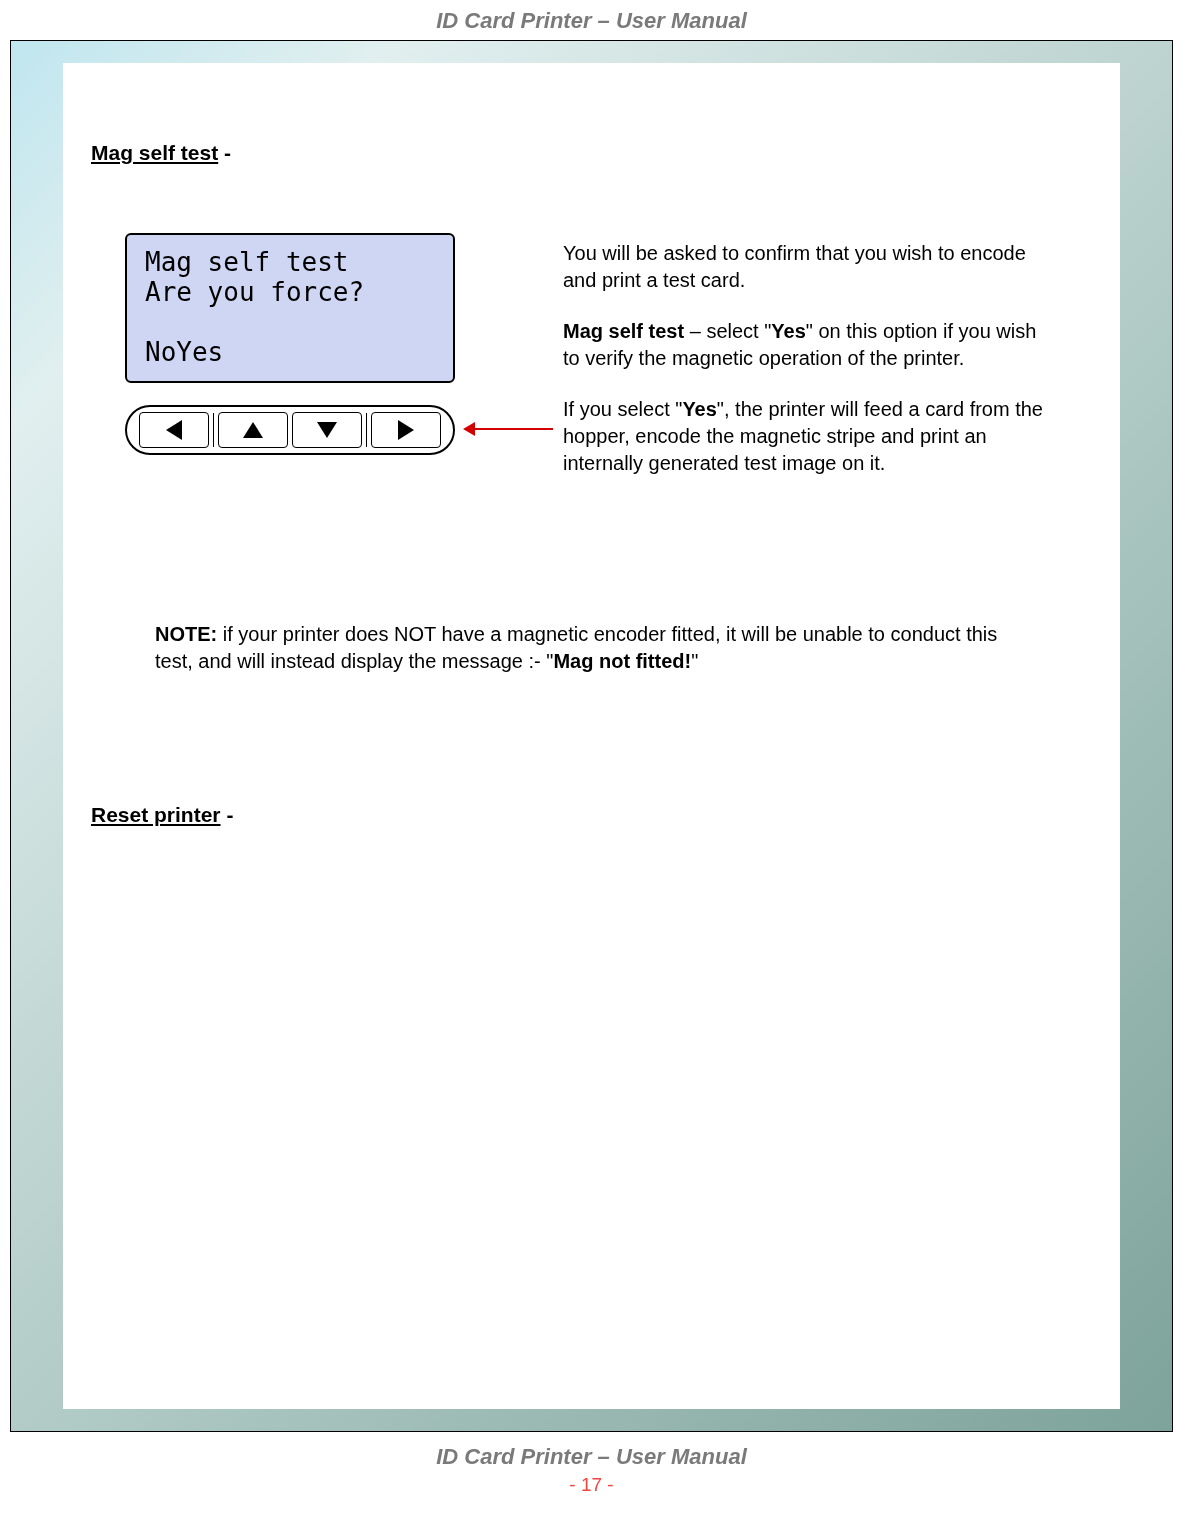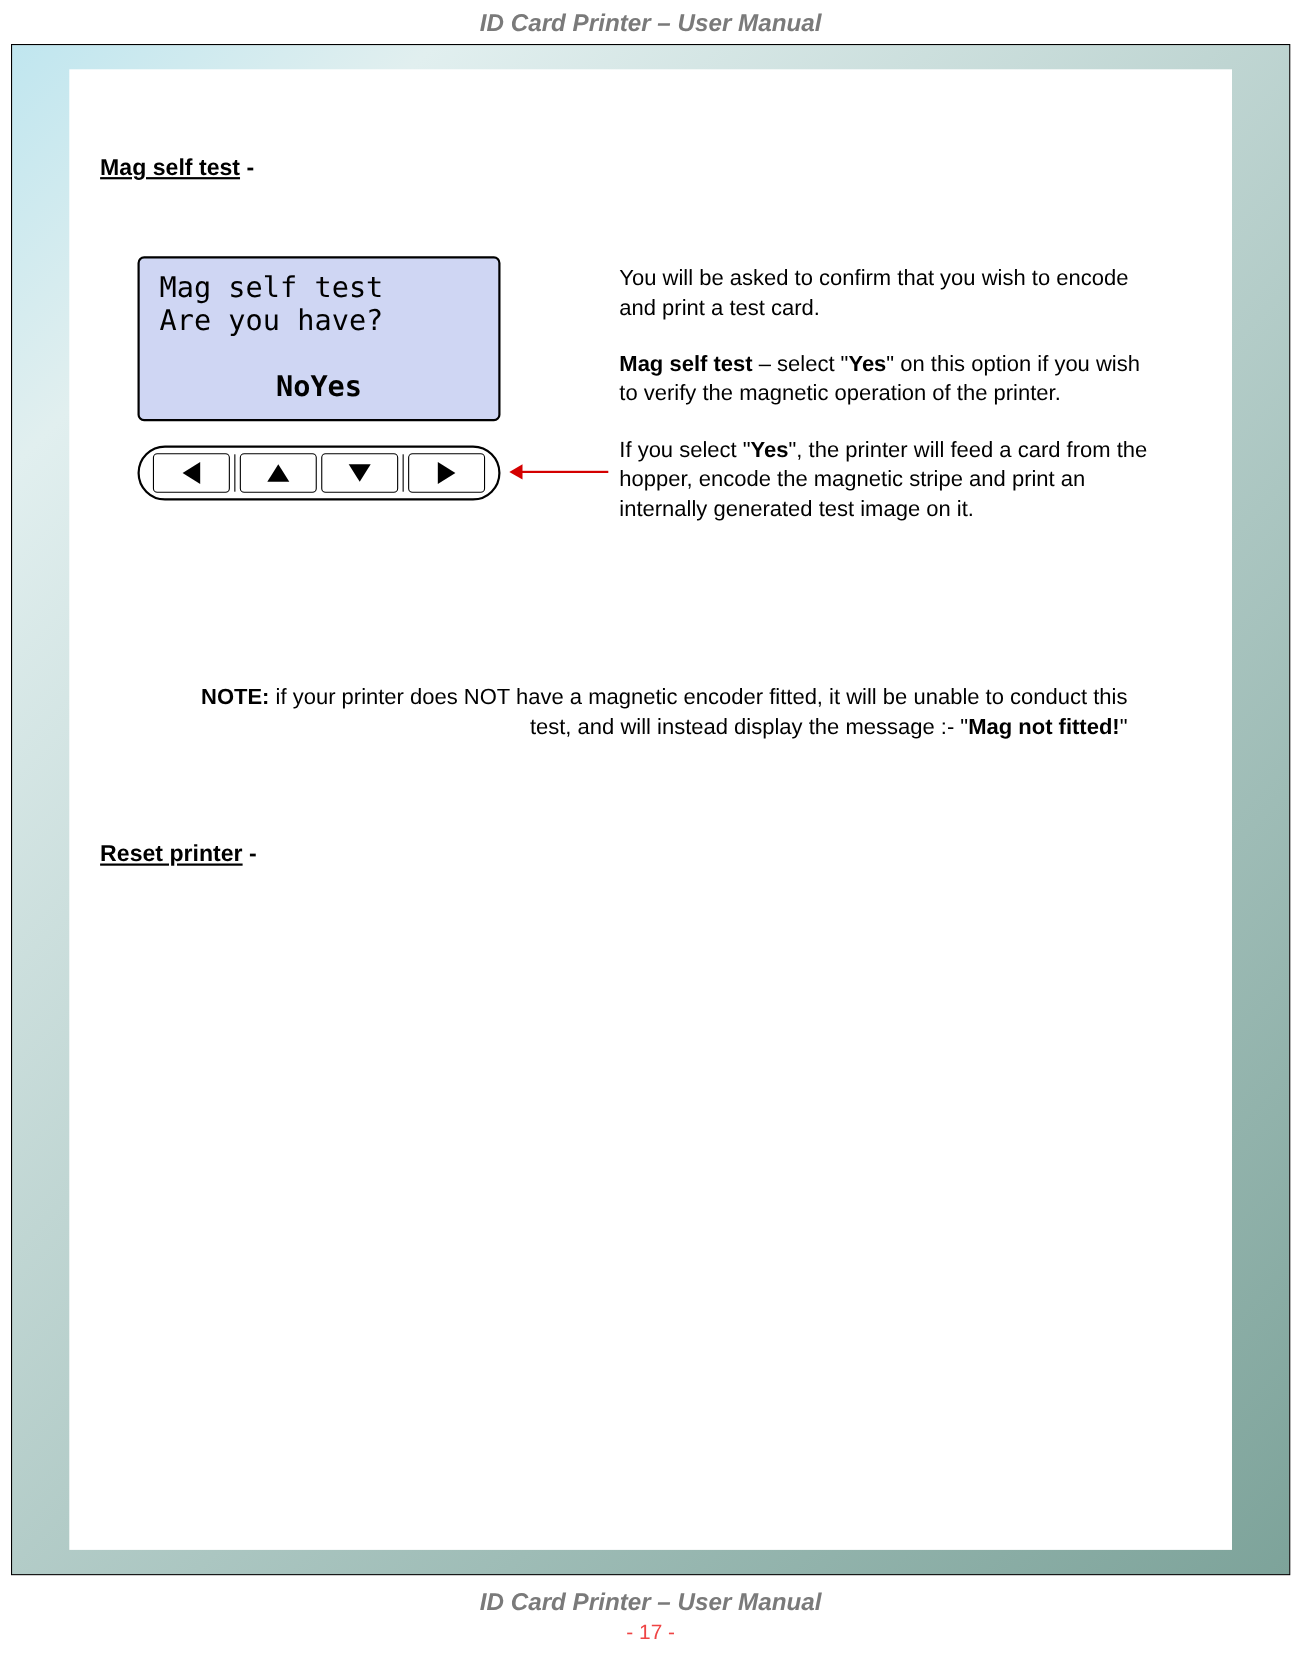--- a/index.html
+++ b/index.html
@@ -10,39 +10,39 @@
   .inner-page { position: absolute; top: 22px; left: 52px; right: 52px; bottom: 22px; background: #ffffff; }
   .content { position: relative; width: 100%; height: 100%; }
 
   .h-section { position: absolute; left: 28px; font-weight: bold; font-size: 21px; }
   .h-underline { text-decoration: underline; }
   .body-text { font-size: 20px; line-height: 1.35; }
 
   
   .device-block { position: absolute; left: 62px; top: 170px; width: 350px; }
   .lcd { width: 330px; height: 150px; border: 2px solid #000; border-radius: 6px; background: #cfd6f3; padding: 12px 18px; font-family: "Lucida Console", Consolas, monospace; font-size: 26px; color: #000; position: relative; }
-  .lcd-row { display: flex; justify-content: center; position: absolute; left: 18px; right: 18px; bottom: 14px; font-size: 26px; font-weight: bold; }
+  .lcd-row { display: flex; justify-content: flex-start; position: absolute; left: 18px; right: 18px; bottom: 14px; font-size: 26px; }
   .btn-bar { margin-top: 22px; width: 330px; height: 50px; border: 2px solid #000; border-radius: 26px; background: #fff; display: flex; align-items: center; justify-content: space-around; padding: 0 6px; position: relative; }
   .btn-bar::before, .btn-bar::after { content: ""; }
   .pad-btn { width: 70px; height: 36px; border: 1px solid #000; border-radius: 4px; display: flex; align-items: center; justify-content: center; background: #fff; }
   .tri-left  { width: 0; height: 0; border-top: 10px solid transparent; border-bottom: 10px solid transparent; border-right: 16px solid #000; }
   .tri-right { width: 0; height: 0; border-top: 10px solid transparent; border-bottom: 10px solid transparent; border-left: 16px solid #000; }
   .tri-up    { width: 0; height: 0; border-left: 10px solid transparent; border-right: 10px solid transparent; border-bottom: 16px solid #000; }
   .tri-down  { width: 0; height: 0; border-left: 10px solid transparent; border-right: 10px solid transparent; border-top: 16px solid #000; }
   .divider { width: 1px; height: 34px; background: #000; }
 
   .arrow-red { position: absolute; left: 410px; top: 365px; width: 80px; height: 2px; background: #d40000; }
   .arrow-red::before { content: ""; position: absolute; left: -10px; top: -6px; width: 0; height: 0; border-top: 7px solid transparent; border-bottom: 7px solid transparent; border-right: 12px solid #d40000; }
 
   .para-right { position: absolute; left: 500px; top: 177px; width: 480px; }
   .para-right p { margin-bottom: 24px; }
 
-  .note-block { position: absolute; left: 92px; top: 558px; width: 870px; text-align: right; }
+  .note-block { position: absolute; left: 92px; top: 558px; width: 870px; }
 
-  .reset-heading { top: 702px; }
+  .reset-heading { top: 740px; }
   .reset-block { position: absolute; left: 92px; top: 766px; width: 870px; }
 
   .footer-title { position: absolute; bottom: 54px; left: 0; right: 0; text-align: center; font-style: italic; font-weight: bold; color: #7a7a7a; font-size: 22px; }
   .footer-page  { position: absolute; bottom: 28px; left: 0; right: 0; text-align: center; font-size: 19px; color: #ef4444; }
 
   b { font-weight: bold; }
 </style>
 </head>
 <body>
 
@@ -54,21 +54,21 @@
     <div class="inner-page">
       <div class="content">
 
         <div class="h-section" style="top:78px;">
           <span class="h-underline">Mag self test</span><span> -</span>
         </div>
 
         <div class="device-block">
           <div class="lcd">
             <div>Mag self test</div>
-            <div>Are you have?</div>
+            <div>Are you force?</div>
             <div class="lcd-row">
               <span>No</span>
               <span>Yes</span>
             </div>
           </div>
           <div class="btn-bar">
             <div class="pad-btn">
                 <span class="tri-left"></span>
               </div>
             <div class="divider"></div>

